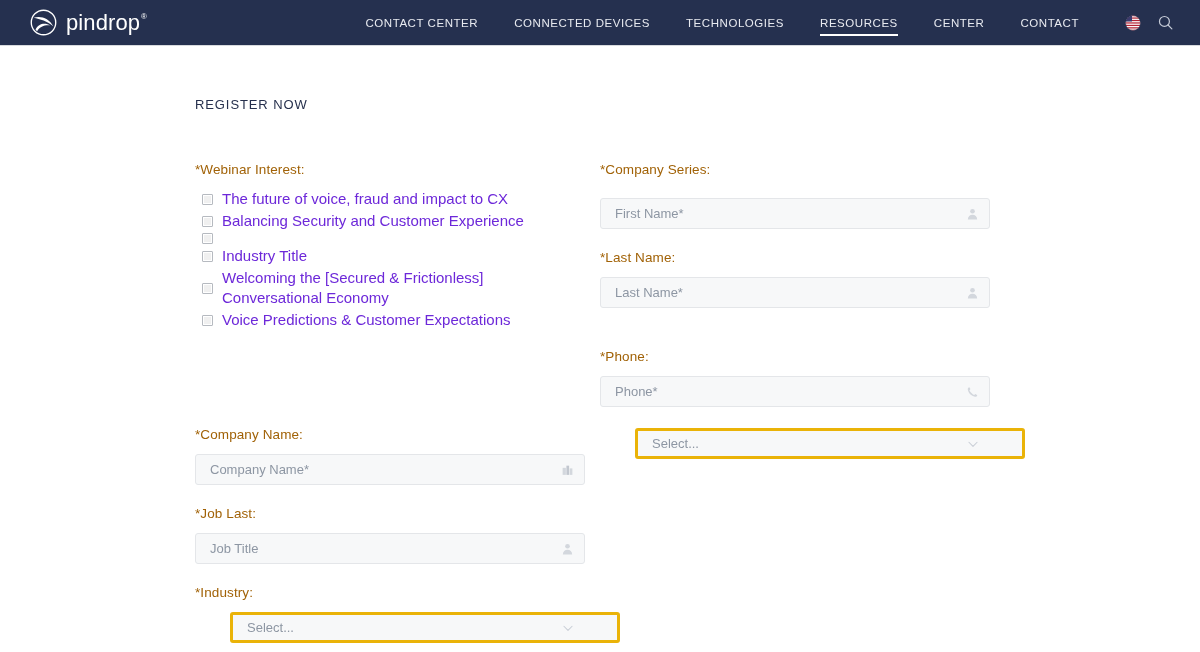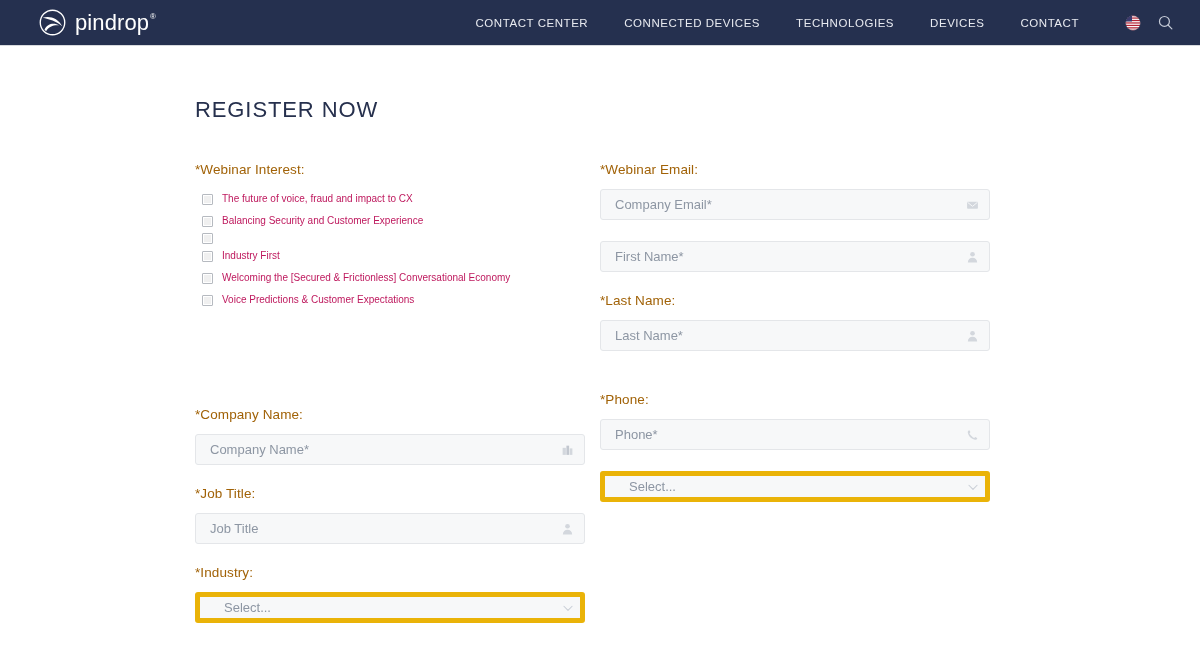--- a/index.html
+++ b/index.html
@@ -12,21 +12,21 @@
     overflow: hidden;
     position: relative;
   }
 
   
   .site-header {
     height: 45px;
     background: #25304f;
     display: flex;
     align-items: center;
-    padding: 0 26px 0 39px;
+    padding: 0 26px 0 30px;
     position: relative;
   }
   .brand {
     display: flex;
     align-items: center;
     gap: 9px;
     flex: 0 0 auto;
   }
   .brand-mark { width: 27px; height: 27px; display: block; }
   .brand-name {
@@ -90,21 +90,21 @@
 
   
   .page {
     position: relative;
     padding: 0;
   }
   .page-title {
     position: absolute;
     left: 195px;
     top: 51px;
-    font-size: 22px;
+    font-size: 13px;
     letter-spacing: 0.9px;
     color: #26304d;
     font-weight: 400;
     margin: 0;
   }
 
   .form-grid {
     position: absolute;
     left: 195px;
     top: 116px;
@@ -137,25 +137,24 @@
     height: 11px;
     appearance: none;
     -webkit-appearance: none;
     border: 1px solid #b6bac0;
     background: #f0f0f0;
     border-radius: 1px;
     box-shadow: inset 0 0 0 1px #ffffff;
     cursor: pointer;
   }
   .checkbox-row label {
-    font-size: 10px;
-    color: #be185d;
+    font-size: 15px;
+    color: #6d28d9;
     line-height: 20px;
     cursor: pointer;
-    text-align: right;
   }
   .checkbox-row.two-line label { max-width: 370px; }
 
   
   .field-block { margin-bottom: 21px; }
   .input-wrap { position: relative; }
   .text-input {
     width: 100%;
     height: 31px;
     background: #f7f8f9;
@@ -165,29 +164,30 @@
     font-size: 13px;
     color: #5a6472;
     padding: 0 32px 0 14px;
     outline: none;
   }
   .text-input::placeholder { color: #8d96a3; }
   .select-input {
     width: 100%;
     height: 31px;
     background: #f7f8f9;
-    border: 5px solid #eab308;
+    border: 3px solid #eab308;
     border-radius: 3px;
     font-family: "Liberation Sans", sans-serif;
     font-size: 13px;
     color: #8d96a3;
-    padding: 0 32px 0 24px;
+    padding: 0 32px 0 14px;
     display: flex;
     align-items: center;
     cursor: pointer;
+    margin-left: 35px;
   }
   .field-icon {
     position: absolute;
     right: 11px;
     top: 50%;
     transform: translateY(-50%);
     width: 13px;
     height: 13px;
     pointer-events: none;
     display: block;
@@ -212,21 +212,22 @@
       <path d="M4.5 10.5 C12 7.5 23 11 27.5 20.5 C21 14.5 11.5 12 4.5 10.5 Z" fill="#ffffff"></path>
       <path d="M6.5 24.5 C10 16.5 18.5 16 24 19.5 C18 18.8 11.5 20.5 8.5 26.5 Z" fill="#ffffff"></path>
     </svg>
     <span class="brand-name"><span>pindrop</span><span class="reg">®</span></span>
   </div>
 
   <nav class="main-nav">
     <div class="nav-item">CONTACT CENTER</div>
     <div class="nav-item">CONNECTED DEVICES</div>
     <div class="nav-item">TECHNOLOGIES</div>
-    <div class="nav-item">DEVICES</div>
+    <div class="nav-item active">RESOURCES</div>
+    <div class="nav-item">CENTER</div>
     <div class="nav-item">CONTACT</div>
 
     <div class="nav-tools">
       <svg class="flag-icon" viewBox="0 0 32 32">
         <defs>
             <clipPath id="fc">
               <circle cx="16" cy="16" r="15"></circle>
             </clipPath>
           </defs>
         <g clip-path="url(#fc)">
@@ -268,21 +269,21 @@
           </li>
           <li class="checkbox-row">
             <input type="checkbox" id="wi1" style="">
             <label for="wi1">Balancing Security and Customer Experience</label>
           </li>
           <li class="checkbox-row">
             <input type="checkbox" id="wi2" style="">
           </li>
           <li class="checkbox-row">
             <input type="checkbox" id="wi3" style="">
-            <label for="wi3">Industry First</label>
+            <label for="wi3">Industry Title</label>
           </li>
           <li class="checkbox-row two-line">
             <input type="checkbox" id="wi4" style="">
             <label for="wi4">Welcoming the [Secured &amp; Frictionless] Conversational Economy</label>
           </li>
           <li class="checkbox-row">
             <input type="checkbox" id="wi5" style="">
             <label for="wi5">Voice Predictions &amp; Customer Expectations</label>
           </li>
         </ul>
@@ -296,21 +297,21 @@
           <input class="text-input" type="text" placeholder="Company Name*" style="">
           <svg class="field-icon" viewBox="0 0 24 24">
             <rect x="3" y="8" width="6" height="13" fill="#d3d7dd"></rect>
             <rect x="10" y="4" width="5" height="17" fill="#c2c7cf"></rect>
             <rect x="16" y="9" width="5" height="12" fill="#d3d7dd"></rect>
           </svg>
         </div>
       </div>
 
       <div class="field-block">
-        <span class="field-label">*Job Title:</span>
+        <span class="field-label">*Job Last:</span>
         <div class="input-wrap">
           <input class="text-input" type="text" placeholder="Job Title" style="">
           <svg class="field-icon" viewBox="0 0 24 24">
             <circle cx="12" cy="7" r="4.3" fill="#d3d7dd"></circle>
             <path d="M3.4 22 C3.4 16.6 7.3 13.4 12 13.4 C16.7 13.4 20.6 16.6 20.6 22 Z" fill="#d3d7dd"></path>
           </svg>
         </div>
       </div>
 
       <div class="field-block">
@@ -323,28 +324,21 @@
             <polyline points="5,9 12,16 19,9" fill="none" stroke="#c9ced6" stroke-width="1.8" stroke-linecap="round" stroke-linejoin="round"></polyline>
           </svg>
         </div>
       </div>
 
     </div>
 
     <div class="col-right">
 
       <div class="field-block">
-        <span class="field-label">*Webinar Email:</span>
-        <div class="input-wrap">
-          <input class="text-input" type="text" placeholder="Company Email*" style="">
-          <svg class="field-icon" viewBox="0 0 24 24">
-            <rect x="2" y="6" width="20" height="13" rx="1.5" fill="#d3d7dd"></rect>
-            <polyline points="2.8,7 12,14.5 21.2,7" fill="none" stroke="#f7f8f9" stroke-width="1.8"></polyline>
-          </svg>
-        </div>
+        <span class="field-label">*Company Series:</span>
       </div>
 
       <div class="field-block">
         <div class="input-wrap">
           <input class="text-input" type="text" placeholder="First Name*" style="">
           <svg class="field-icon" viewBox="0 0 24 24">
             <circle cx="12" cy="7" r="4.3" fill="#d3d7dd"></circle>
             <path d="M3.4 22 C3.4 16.6 7.3 13.4 12 13.4 C16.7 13.4 20.6 16.6 20.6 22 Z" fill="#d3d7dd"></path>
           </svg>
         </div>

